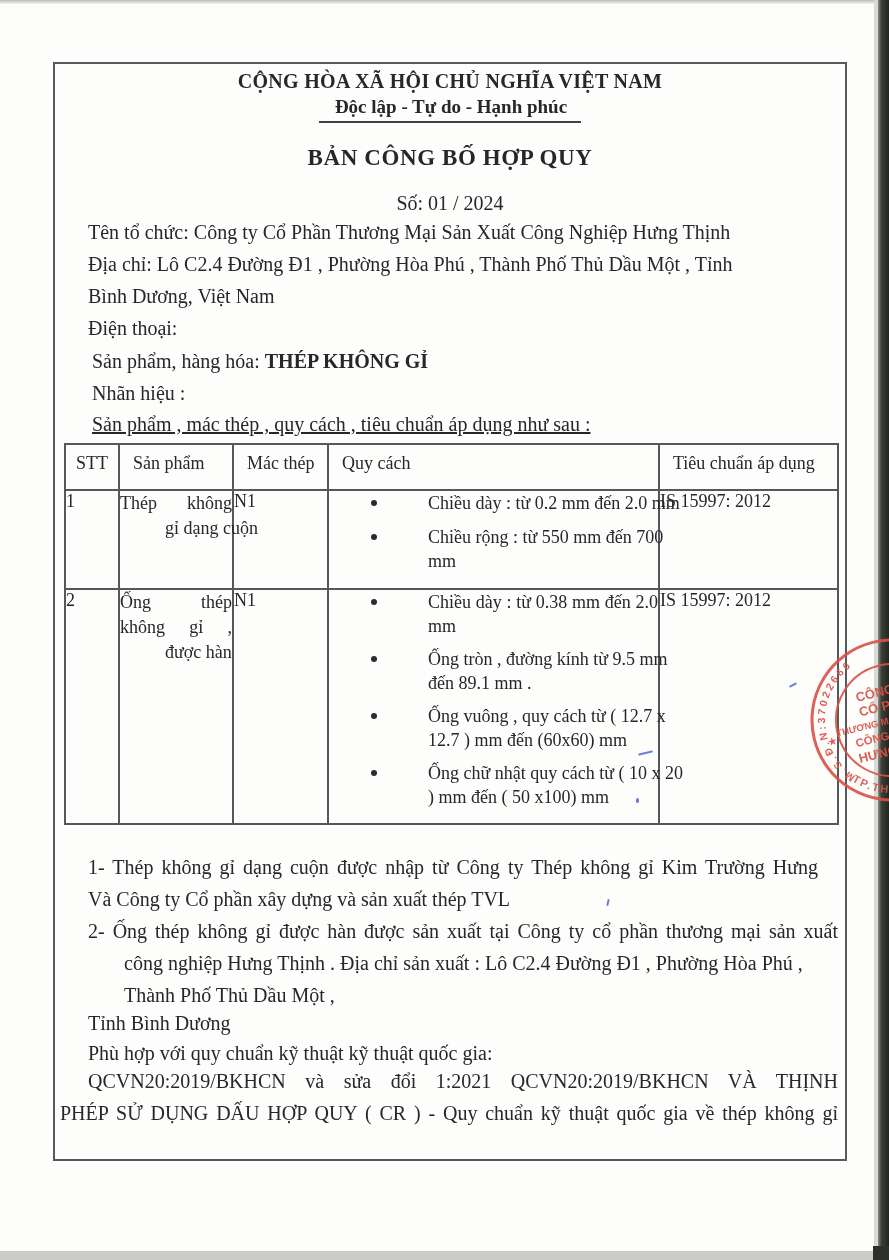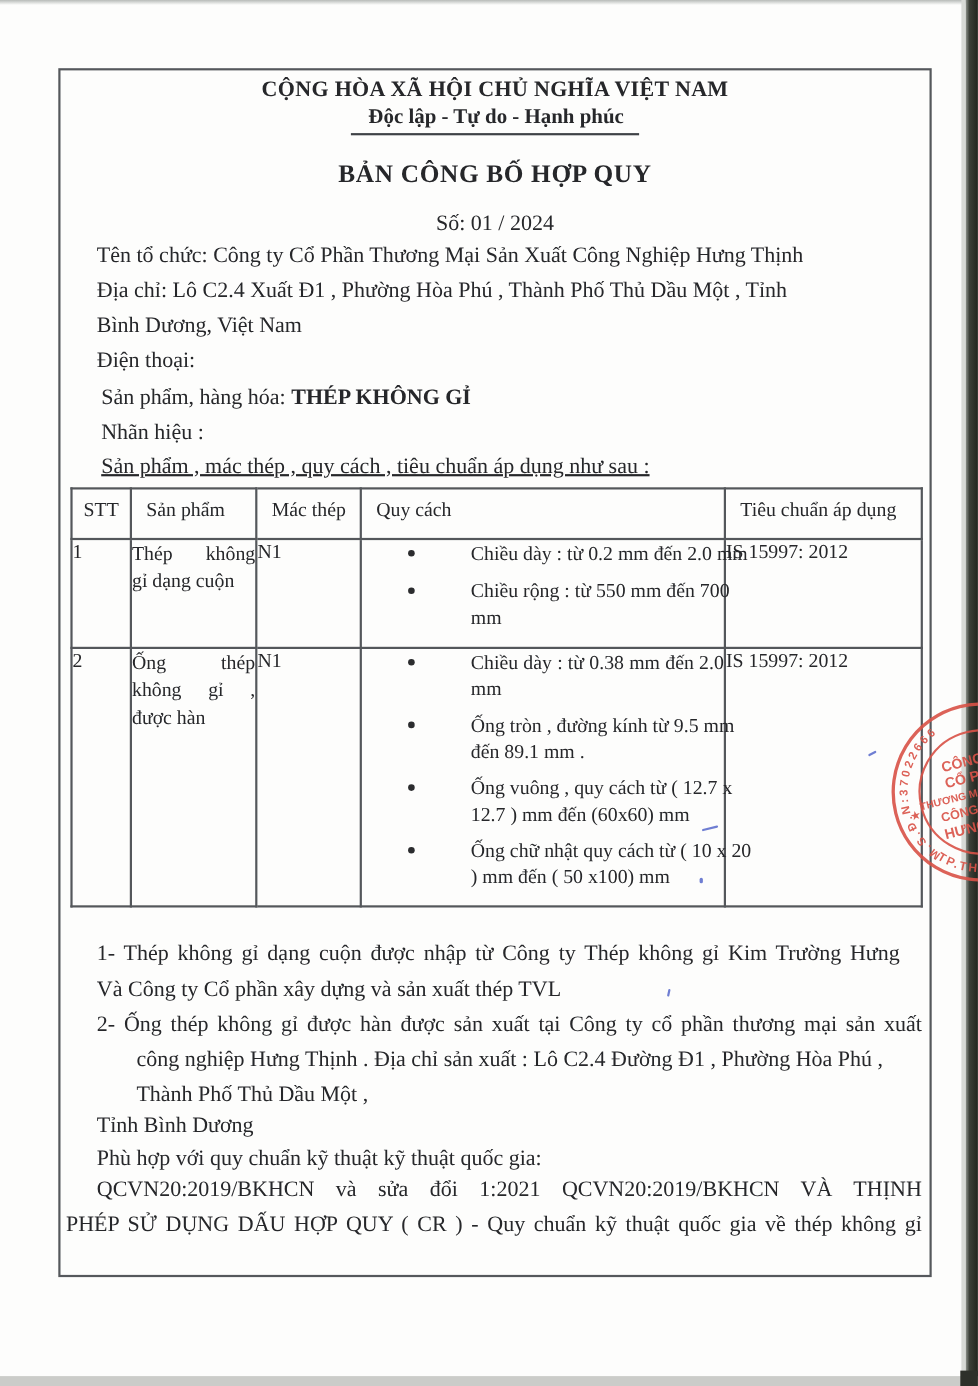--- a/index.html
+++ b/index.html
@@ -29,21 +29,21 @@
   
   table.spec{position:absolute;left:64px;top:443px;width:773px;border-collapse:collapse;
              table-layout:fixed;font-size:18px;}
   table.spec td,table.spec th{border:2px solid #54575b;vertical-align:top;padding:0;
              font-weight:normal;text-align:left;}
   .col-stt{width:54px;} .col-sp{width:114px;} .col-mt{width:95px;} .col-qc{width:331px;} .col-tc{width:179px;}
   tr.hdr th{height:36px;padding:8px 0 0 13px;font-size:18px;}
   tr.hdr th.c{text-align:center;padding-left:0;margin-top:12px;}
   td.stt{text-align:center;padding-top:12px;height:auto;}
   td.sp{padding:12px 8px 0 13px;}
-  td.sp .cl{line-height:25px;white-space:nowrap;}
+  td.sp .cl{line-height:25px;white-space:nowrap;padding-left:45px;}
   td.sp .jl{line-height:25px;}
   td.mt{text-align:center;padding-top:12px;}
   td.tc{padding:12px 4px 0 12px;white-space:nowrap;}
   td.qc{padding:12px 10px 0 0;}
   tr.r1{height:99px;} tr.r2{height:235px;}
   .bullet-item{display:flex;margin:0 0 10px 42px;gap:32px;}
   tr.r2 .bullet-item{margin-bottom:9px;}
   .dot{flex:0 0 6px;width:6px;height:6px;border-radius:50%;background:#2b2c2e;margin:9px 19px 0 0;}
   .btext{flex:1 1 auto;line-height:24px;}
   .btext .cl{white-space:nowrap;}
@@ -68,21 +68,21 @@
   <div class="frame"></div>
 
   <div class="abs center-line nat-title">CỘNG HÒA XÃ HỘI CHỦ NGHĨA VIỆT NAM</div>
   <div class="abs center-line doc-title">BẢN CÔNG BỐ HỢP QUY</div>
   <div class="abs center-line motto-wrap">
     <span class="motto">Độc lập - Tự do - Hạnh phúc</span>
   </div>
   <div class="abs center-line doc-num">Số: 01 / 2024</div>
 
   <div class="abs bodyline" style="left:88px;top:221px;">Tên tổ chức: Công ty Cổ Phần Thương Mại Sản Xuất Công Nghiệp Hưng Thịnh</div>
-  <div class="abs bodyline" style="left:88px;top:253px;">Địa chỉ: Lô C2.4 Xuất Đ1 , Phường Hòa Phú , Thành Phố Thủ Dầu Một , Tỉnh</div>
+  <div class="abs bodyline" style="left:88px;top:253px;">Địa chỉ: Lô C2.4 Đường Đ1 , Phường Hòa Phú , Thành Phố Thủ Dầu Một , Tỉnh</div>
   <div class="abs bodyline" style="left:88px;top:285px;">Bình Dương, Việt Nam</div>
   <div class="abs bodyline" style="left:88px;top:317px;">Điện thoại:</div>
   <div class="abs bodyline" style="left:92px;top:350px;">
     <span>Sản phẩm, hàng hóa: </span><b>THÉP KHÔNG GỈ</b>
   </div>
   <div class="abs bodyline" style="left:92px;top:382px;">Nhãn hiệu :</div>
   <div class="abs bodyline" style="left:92px;top:413px;text-decoration:underline;">Sản phẩm , mác thép , quy cách , tiêu chuẩn áp dụng như sau :</div>
 
   <table class="spec">
     <colgroup>

